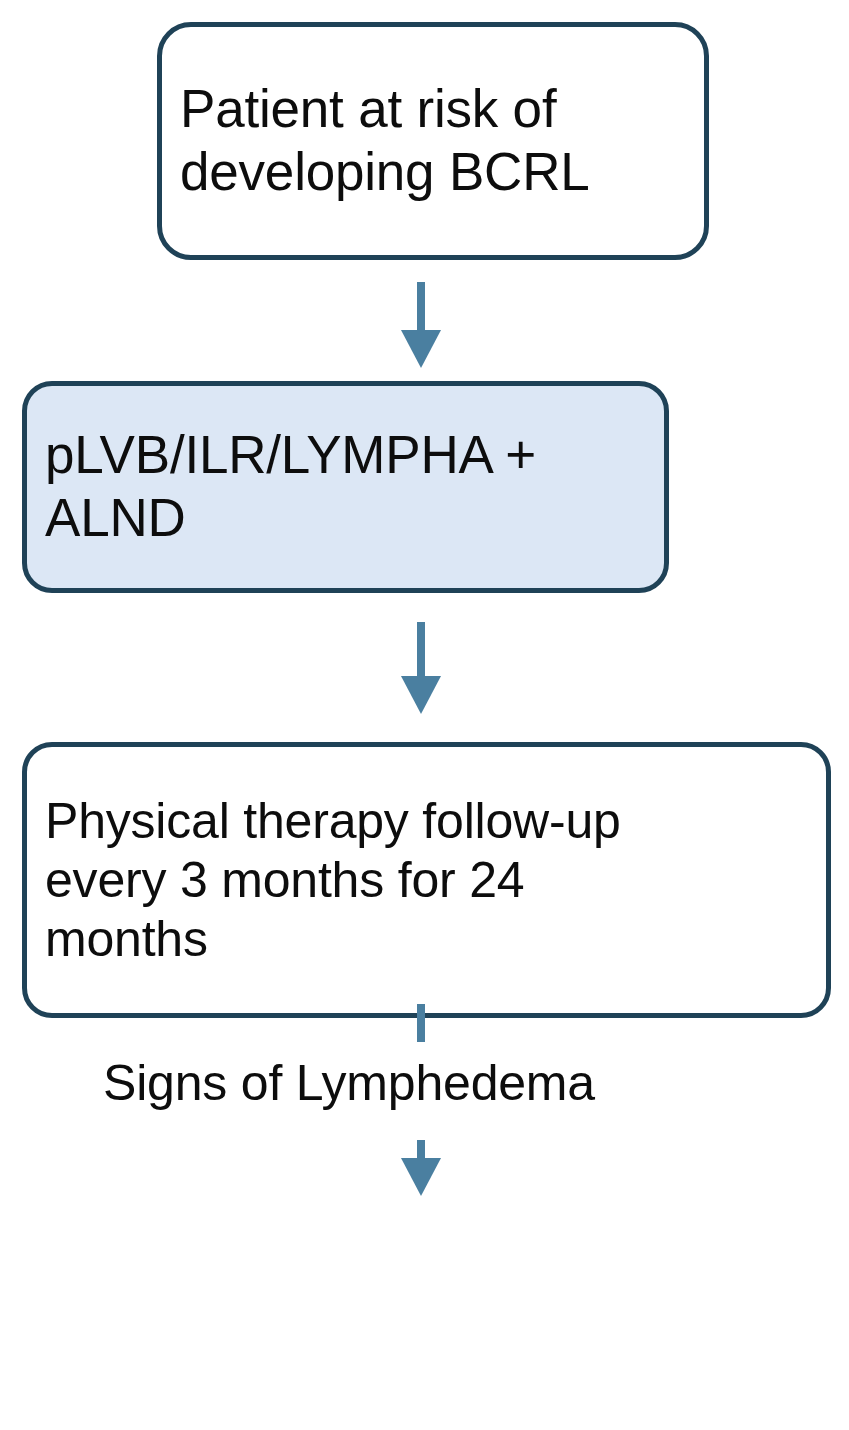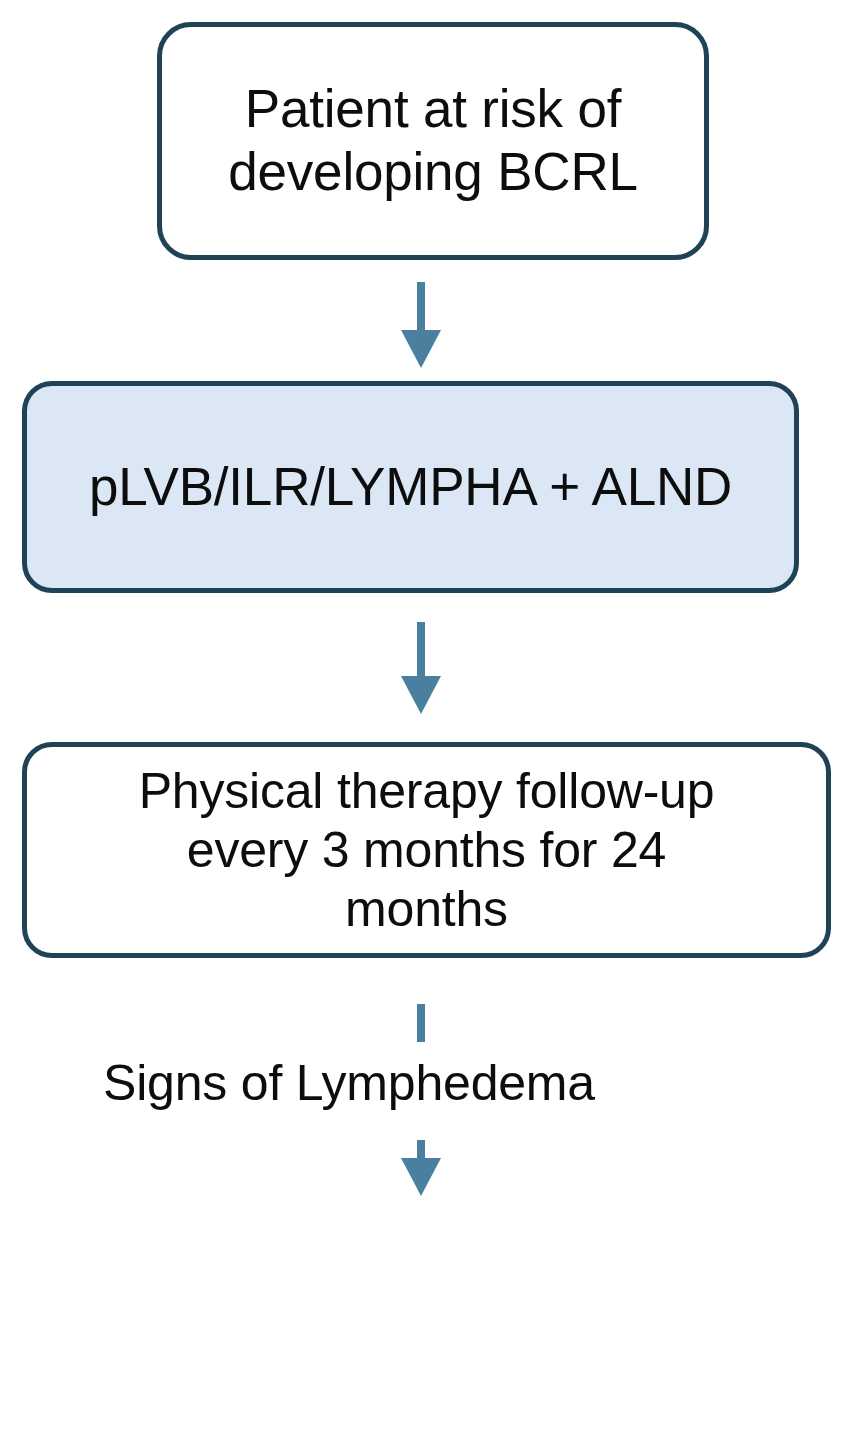--- a/index.html
+++ b/index.html
@@ -24,21 +24,21 @@
 
   
   .node {
     position: absolute;
     box-sizing: border-box;
     border: 5px solid #1F4257;
     border-radius: 30px;
     display: flex;
     align-items: center;
     justify-content: center;
-    text-align: center;
+    text-align: left;
     color: #0d0d0d;
     background: #ffffff;
     padding: 6px 18px;
   }
   .node .node-label {
     display: block;
     width: 100%;
     line-height: 1.18;
     white-space: pre-line;
     font-weight: 400;
@@ -50,32 +50,32 @@
     top: 22px;
     width: 552px;
     height: 238px;
     border-radius: 34px;
   }
   #node-risk .node-label { font-size: 53px; }
 
   #node-surgery {
     left: 22px;
     top: 381px;
-    width: 777px;
+    width: 647px;
     height: 212px;
     background: #DCE7F5;
     border-radius: 30px;
   }
   #node-surgery .node-label { font-size: 53px; }
 
   #node-followup {
     left: 22px;
     top: 742px;
     width: 809px;
-    height: 216px;
+    height: 276px;
     border-radius: 30px;
   }
   #node-followup .node-label { font-size: 50px; }
 
   #node-icg {
     left: 66px;
     top: 1222px;
     width: 732px;
     height: 182px;
     background: #DCEFD2;

